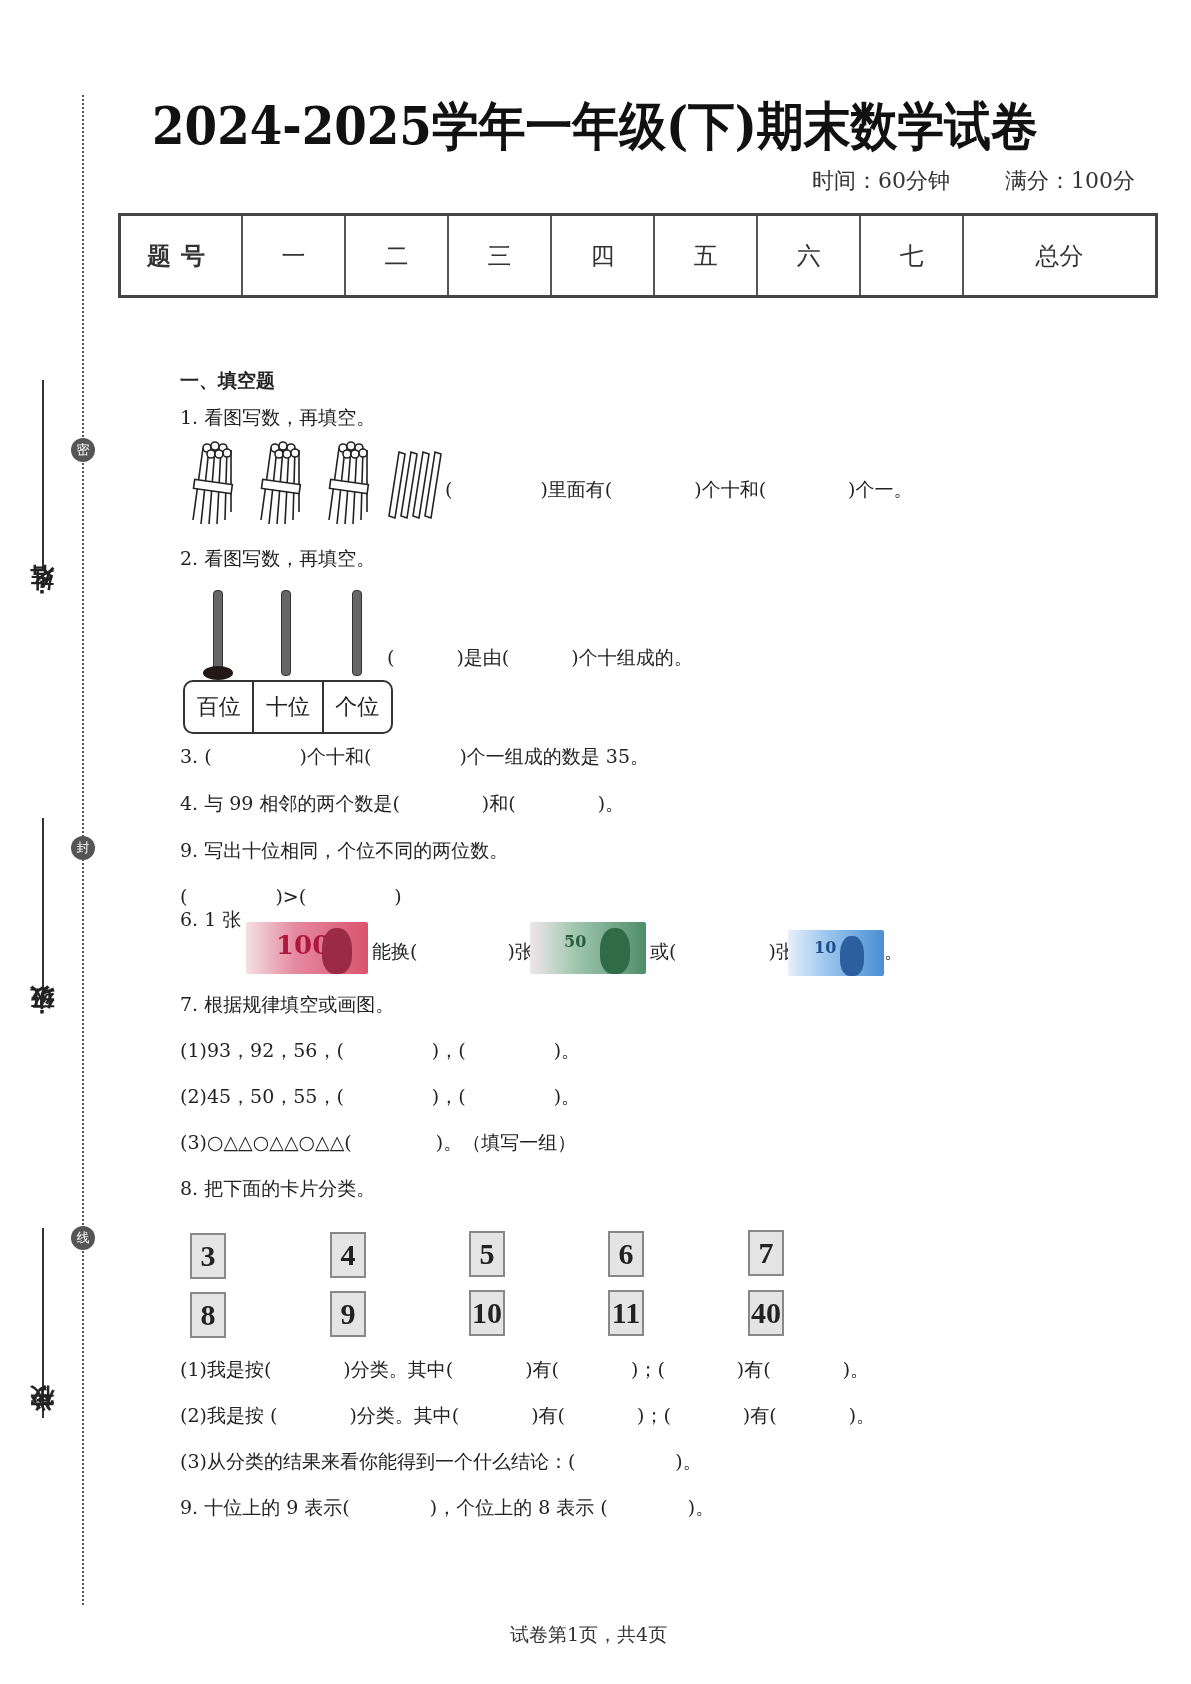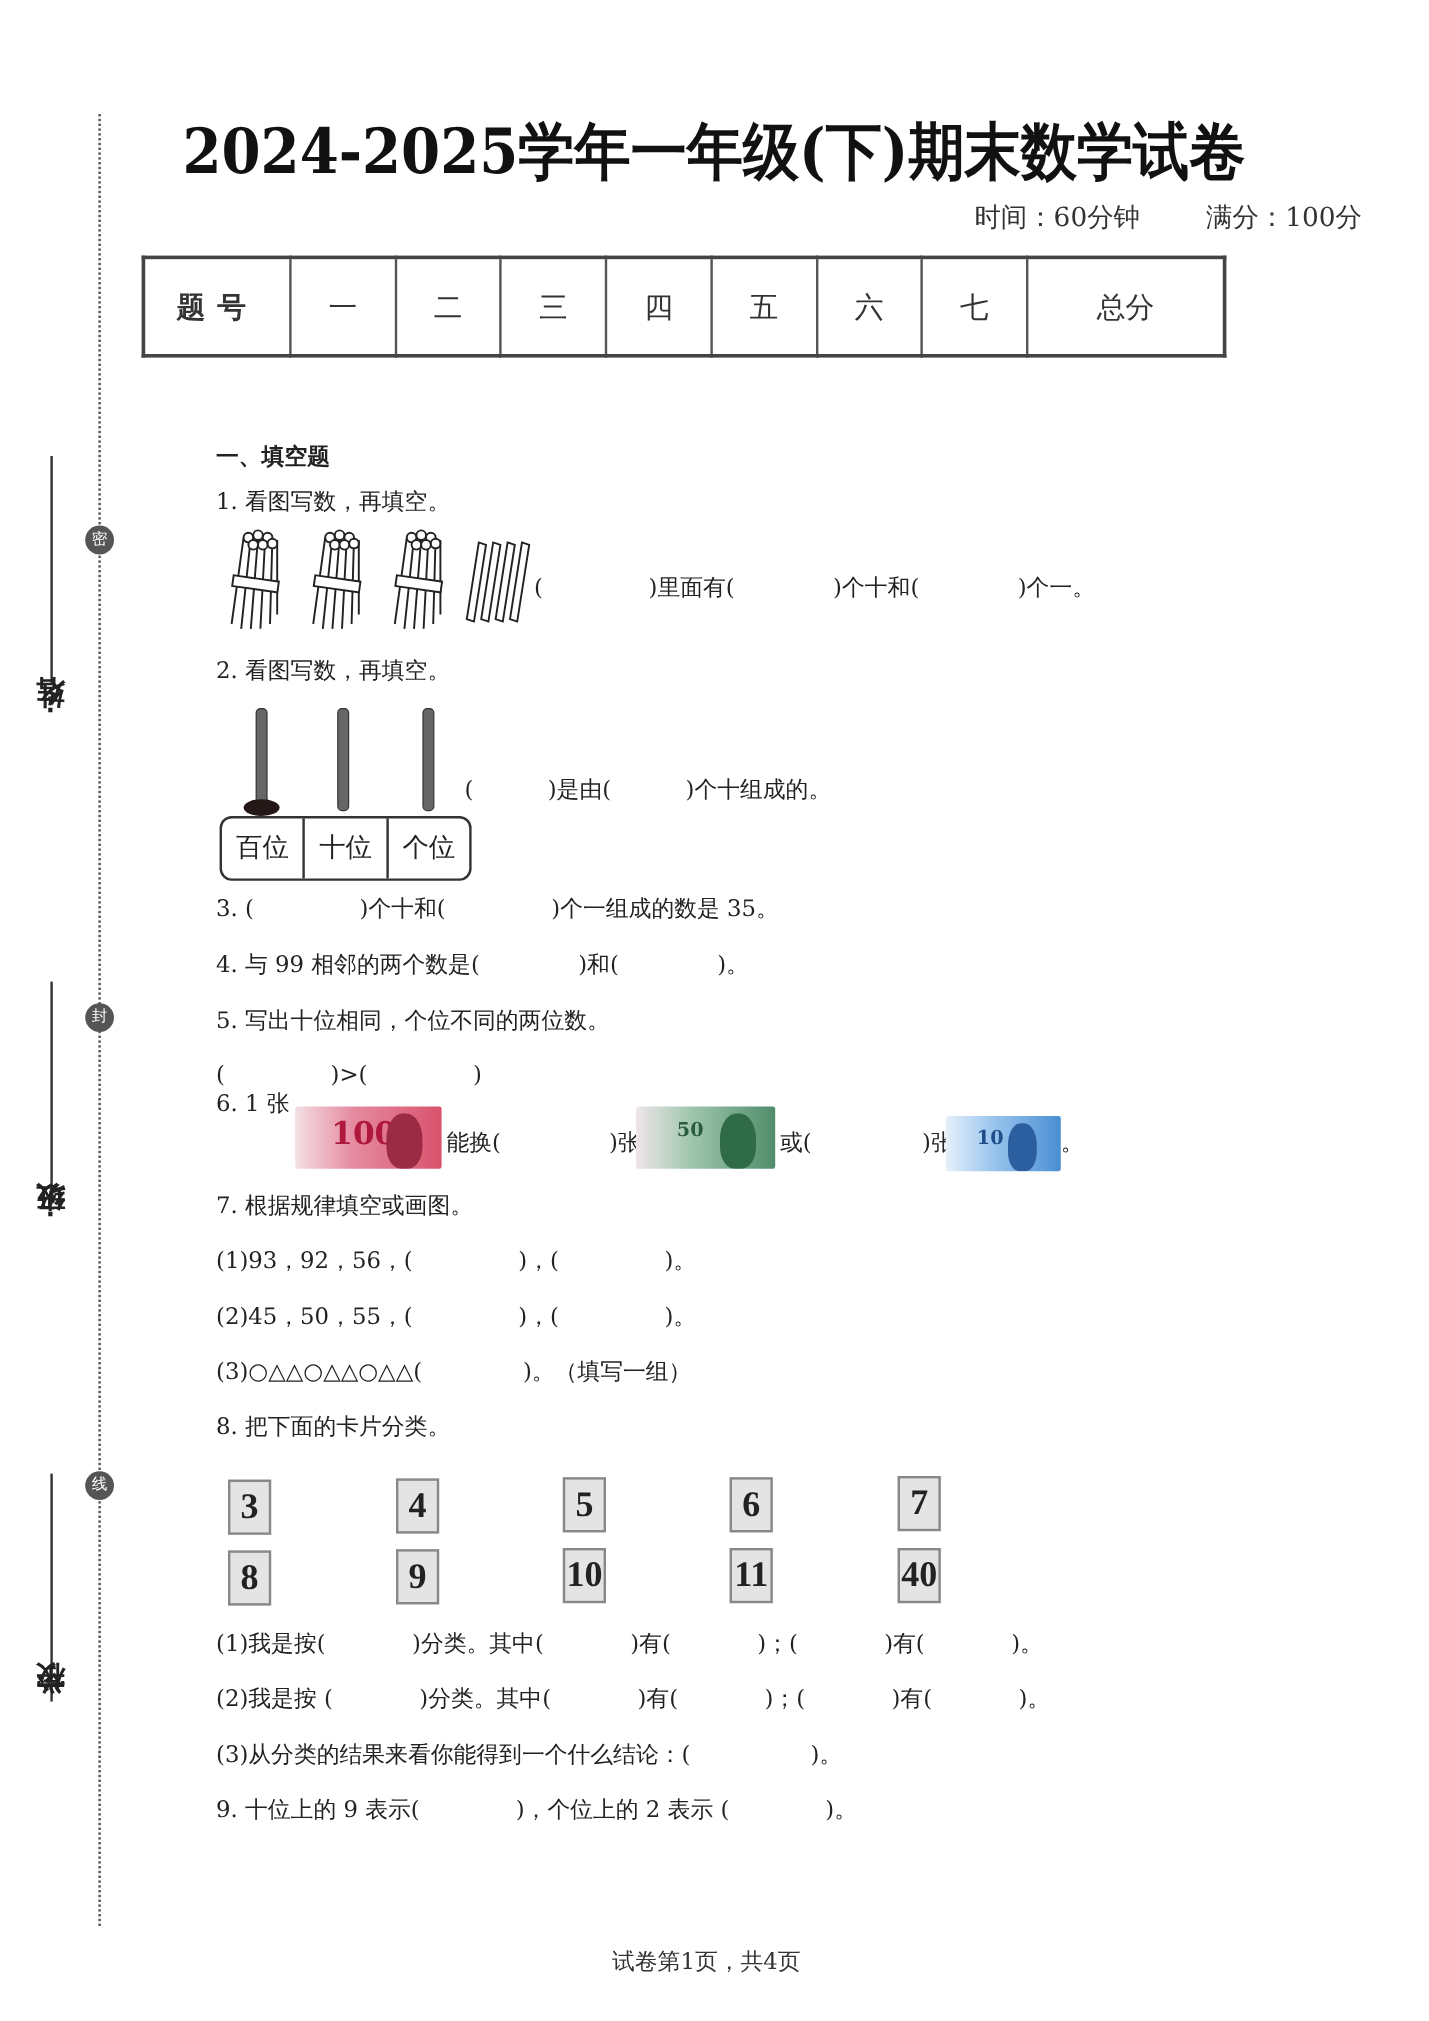--- a/index.html
+++ b/index.html
@@ -7,21 +7,21 @@
   .abs{position:absolute;}
   
   .dotline{position:absolute;left:82px;top:95px;width:0;height:1510px;border-left:2px dotted #555;}
   .seal{position:absolute;left:71px;width:24px;height:24px;border-radius:50%;background:#555;color:#fff;font-size:13px;line-height:24px;text-align:center;font-family:"DejaVu Sans",sans-serif;}
   .vlabel{position:absolute;left:26px;writing-mode:vertical-rl;transform:rotate(180deg);font-family:"DejaVu Sans",sans-serif;font-weight:bold;font-size:24px;letter-spacing:2px;}
   .vrule{position:absolute;left:42px;width:2px;background:#333;}
   
   .title{position:absolute;left:152px;top:92px;font-family:"DejaVu Serif","Liberation Serif",serif;font-weight:bold;font-size:52px;letter-spacing:0px;color:#111;white-space:nowrap;transform:scaleX(0.9);transform-origin:left top;}
   .meta{position:absolute;top:166px;font-size:22px;color:#333;white-space:nowrap;}
   
-  table.score{position:absolute;left:118px;top:213px;width:904px;height:85px;border-collapse:collapse;border:3px solid #444;}
+  table.score{position:absolute;left:118px;top:213px;width:1040px;height:85px;border-collapse:collapse;border:3px solid #444;}
   table.score td{border:2px solid #555;text-align:center;font-family:"DejaVu Sans",sans-serif;font-size:24px;height:40px;color:#333;}
   table.score td.hdr{width:118px;font-weight:bold;letter-spacing:10px;}
   
   .line{position:absolute;left:180px;font-size:19px;white-space:nowrap;color:#222;}
   .sec{position:absolute;left:180px;top:368px;font-family:"DejaVu Sans",sans-serif;font-weight:bold;font-size:19px;}
   .blank{display:inline-block;}
   
   .rod{position:absolute;width:8px;background:#666;border:1px solid #333;border-radius:4px;}
   .bead{position:absolute;left:203px;top:666px;width:30px;height:14px;background:#231815;border-radius:50%;}
   .abox{position:absolute;left:183px;top:680px;width:206px;height:50px;border:2px solid #333;border-radius:10px;display:flex;}
@@ -129,21 +129,21 @@
 </div>
 
 <div class="line" style="top:744px">
   <span>3. (</span><span class="blank" style="width:88px"></span><span>)个十和(</span><span class="blank" style="width:88px"></span><span>)个一组成的数是 35。</span>
 </div>
 
 <div class="line" style="top:791px">
   <span>4. 与 99 相邻的两个数是(</span><span class="blank" style="width:82px"></span><span>)和(</span><span class="blank" style="width:82px"></span><span>)。</span>
 </div>
 
-<div class="line" style="top:838px">5. 写出十位相同，个位不同的两位数。</div>
+<div class="line" style="top:838px">9. 写出十位相同，个位不同的两位数。</div>
 <div class="line" style="top:885px">
   <span>(</span><span class="blank" style="width:88px"></span><span>)&gt;(</span><span class="blank" style="width:88px"></span><span>)</span>
 </div>
 
 <div class="line" style="top:907px">6. 1 张</div>
 <div class="bill" style="left:246px;top:922px;width:122px;background:linear-gradient(90deg,#f4dfe4 0%,#e58aa0 40%,#d9536d 100%)">
   <span class="val" style="left:30px;top:8px;font-size:26px;color:#b0173c">100</span>
   <div class="face" style="left:76px;top:6px;width:30px;height:46px;background:#9b2a44"></div>
 </div>
 <div class="line" style="top:939px;left:372px">
@@ -189,16 +189,16 @@
   <span>(1)我是按(</span><span class="blank" style="width:72px"></span><span>)分类。其中(</span><span class="blank" style="width:72px"></span><span>)有(</span><span class="blank" style="width:72px"></span><span>)；(</span><span class="blank" style="width:72px"></span><span>)有(</span><span class="blank" style="width:72px"></span><span>)。</span>
 </div>
 <div class="line" style="top:1403px">
   <span>(2)我是按 (</span><span class="blank" style="width:72px"></span><span>)分类。其中(</span><span class="blank" style="width:72px"></span><span>)有(</span><span class="blank" style="width:72px"></span><span>)；(</span><span class="blank" style="width:72px"></span><span>)有(</span><span class="blank" style="width:72px"></span><span>)。</span>
 </div>
 <div class="line" style="top:1449px">
   <span>(3)从分类的结果来看你能得到一个什么结论：(</span><span class="blank" style="width:100px"></span><span>)。</span>
 </div>
 
 <div class="line" style="top:1495px">
-  <span>9. 十位上的 9 表示(</span><span class="blank" style="width:80px"></span><span>)，个位上的 2 表示 (</span><span class="blank" style="width:80px"></span><span>)。</span>
+  <span>9. 十位上的 9 表示(</span><span class="blank" style="width:80px"></span><span>)，个位上的 8 表示 (</span><span class="blank" style="width:80px"></span><span>)。</span>
 </div>
 
 <div class="footer">试卷第1页，共4页</div>
 
 </body></html>

